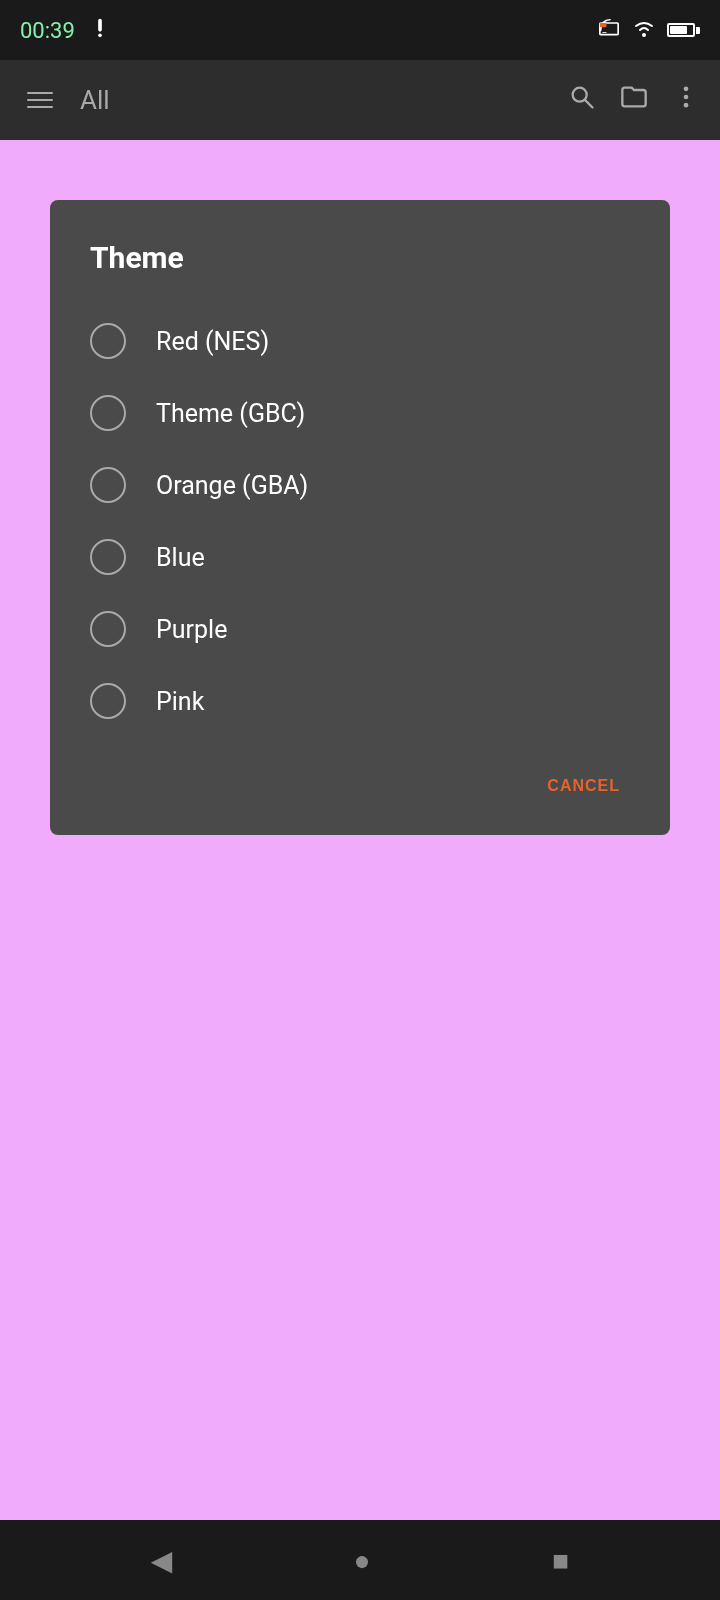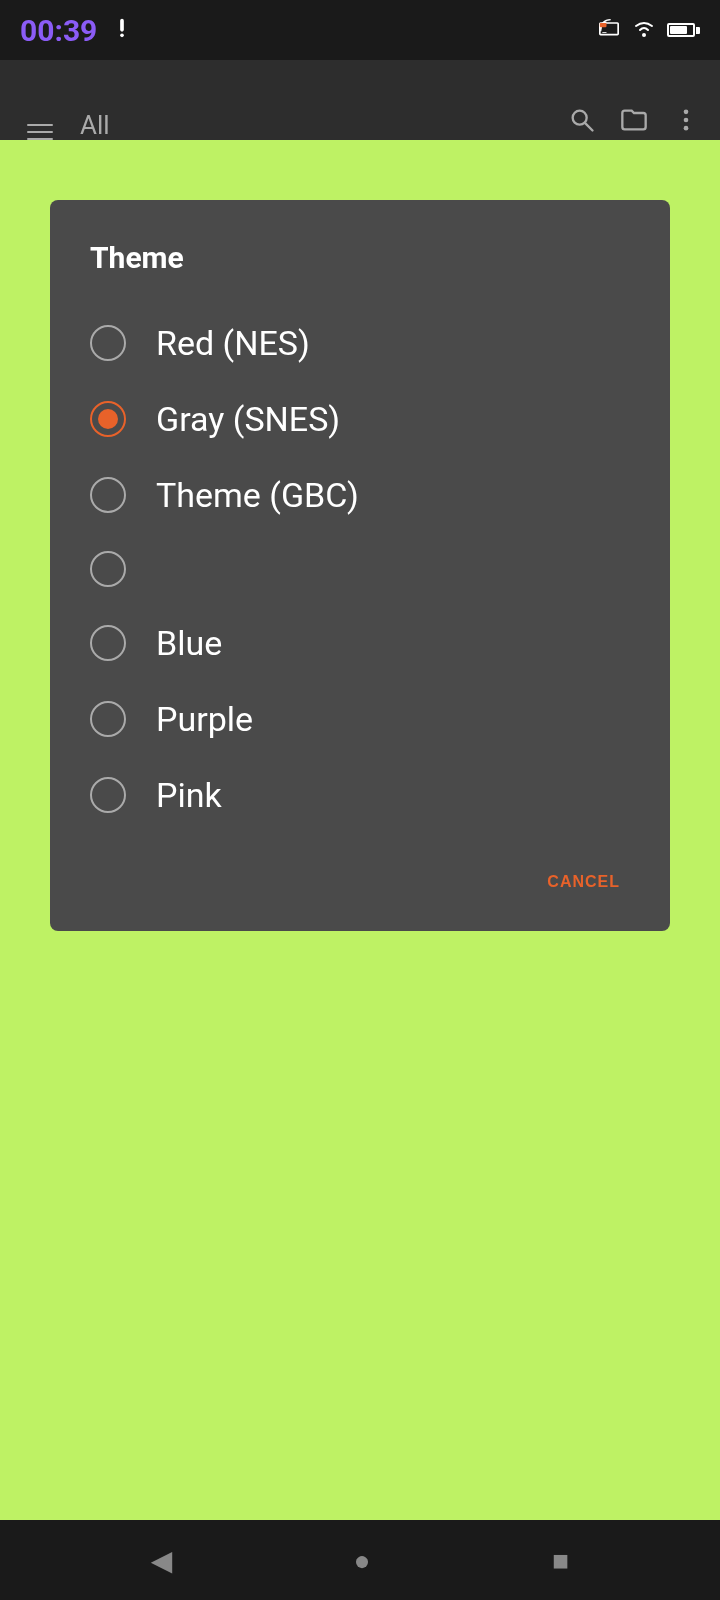--- a/index.html
+++ b/index.html
@@ -19,23 +19,23 @@
       width: 100%;
       height: 60px;
       background: #1a1a1a;
       display: flex;
       align-items: center;
       justify-content: space-between;
       padding: 0 20px;
     }
 
     .status-time {
-      color: #8b5cf6;
-      font-size: 30px;
-      font-weight: 700;
+      color: #86efac;
+      font-size: 22px;
+      font-weight: 400;
     }
 
     .status-alert {
       color: #ffffff;
       font-size: 20px;
       margin-left: 8px;
     }
 
     .status-left {
       display: flex;
@@ -48,21 +48,21 @@
       align-items: center;
       gap: 10px;
     }
 
     
     .toolbar {
       width: 100%;
       height: 80px;
       background: #2d2d2d;
       display: flex;
-      align-items: flex-end;
+      align-items: center;
       padding: 0 20px;
       gap: 20px;
     }
 
     .toolbar-menu-icon {
       color: #aaaaaa;
       font-size: 26px;
       cursor: pointer;
       display: flex;
       flex-direction: column;
@@ -95,21 +95,21 @@
     .toolbar-action-icon {
       color: #aaaaaa;
       font-size: 26px;
       cursor: pointer;
     }
 
     
     .main-content {
       width: 100%;
       height: calc(1600px - 60px - 80px - 80px);
-      background: #bef264;
+      background: #f0abfc;
       display: flex;
       align-items: flex-start;
       justify-content: center;
       padding-top: 60px;
     }
 
     
     .dialog {
       width: 620px;
       background: #4a4a4a;
@@ -156,21 +156,21 @@
     .radio-circle.selected::after {
       content: '';
       width: 20px;
       height: 20px;
       border-radius: 50%;
       background: #e8622a;
     }
 
     .radio-label {
       color: #ffffff;
-      font-size: 34px;
+      font-size: 25px;
     }
 
     .dialog-actions {
       display: flex;
       justify-content: flex-end;
       margin-top: 20px;
       padding-top: 10px;
     }
 
     .cancel-button {
@@ -324,29 +324,26 @@
   <div class="dialog">
     <div class="dialog-title">Theme</div>
 
     <div class="radio-group">
 
     <div class="radio-item">
           <div class="radio-circle"></div>
           <span class="radio-label">Red (NES)</span>
         </div>
         <div class="radio-item">
-          <div class="radio-circle selected"></div>
-          <span class="radio-label">Gray (SNES)</span>
-        </div>
-        <div class="radio-item">
           <div class="radio-circle"></div>
           <span class="radio-label">Theme (GBC)</span>
         </div>
         <div class="radio-item">
           <div class="radio-circle"></div>
+          <span class="radio-label">Orange (GBA)</span>
         </div>
         <div class="radio-item">
           <div class="radio-circle"></div>
           <span class="radio-label">Blue</span>
         </div>
         <div class="radio-item">
           <div class="radio-circle"></div>
           <span class="radio-label">Purple</span>
         </div>
         <div class="radio-item">

